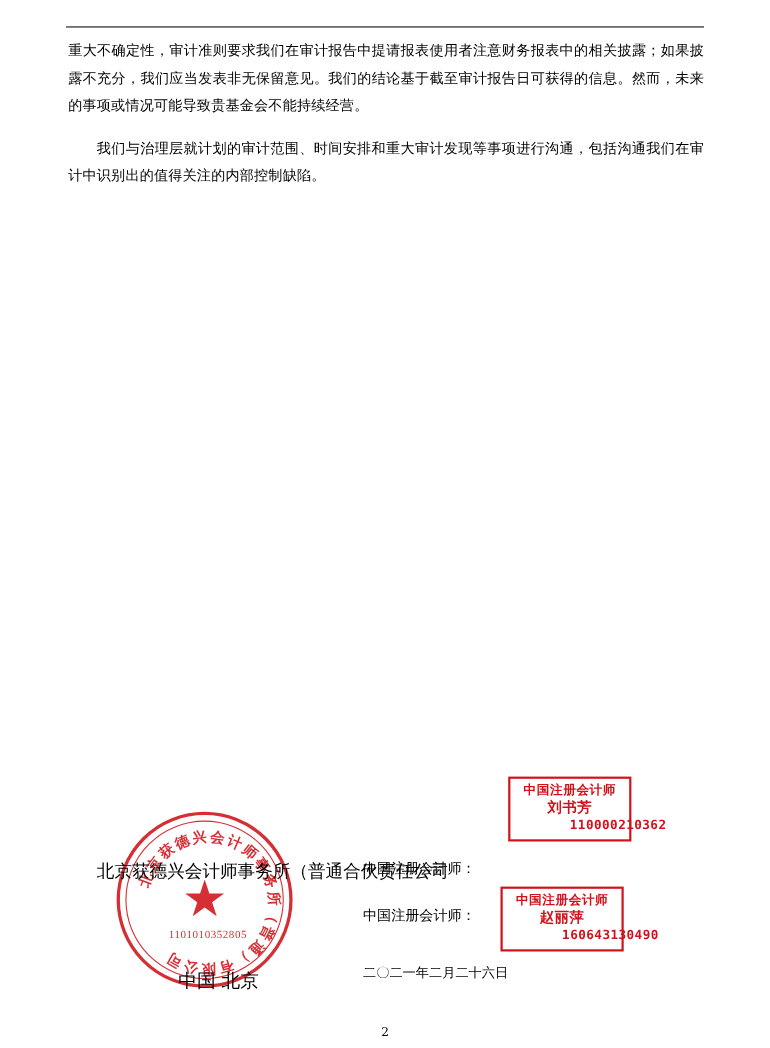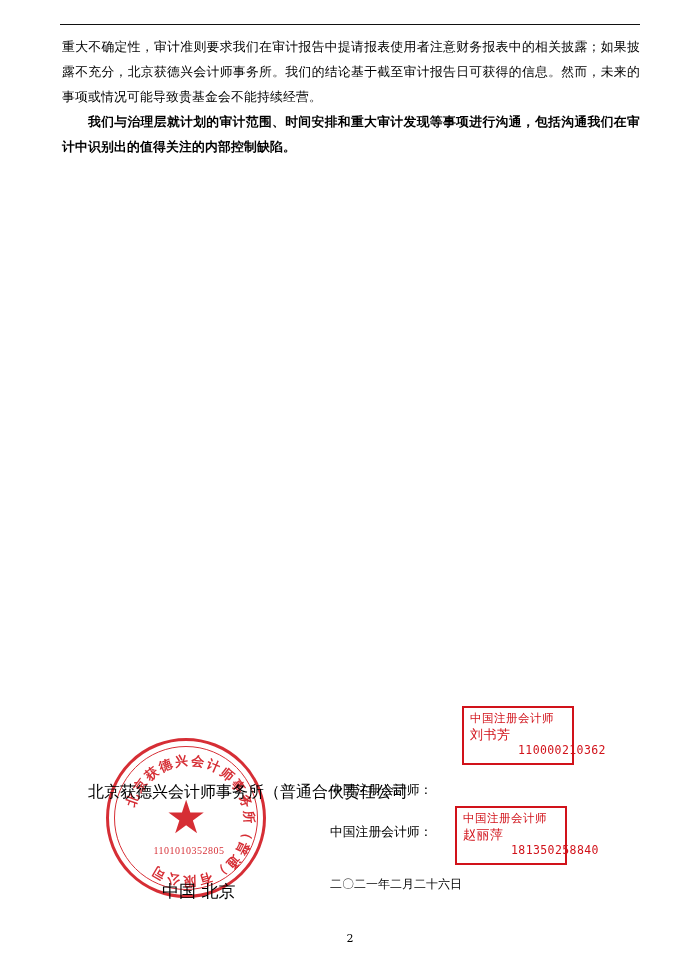--- a/index.html
+++ b/index.html
@@ -95,22 +95,23 @@
     top: 186px;
     font-size: 12px;
     white-space: nowrap;
   }
 
   
   .stamp-box {
     position: absolute;
     border: 2px solid #d1121a;
     color: #d1121a;
+    text-align: center;
     font-family: "DejaVu Sans", "Liberation Sans", sans-serif;
-    font-weight: normal;
+    font-weight: bold;
     line-height: 1.32;
     padding: 3px 6px 4px 6px;
     background: rgba(255,255,255,0.0);
     letter-spacing: 0.5px;
   }
   .stamp-box .l1 { font-size: 11.5px; display: block; }
   .stamp-box .l2 { font-size: 13px; display: block; }
   .stamp-box .l3 { font-size: 11.5px; display: block; font-family: "DejaVu Sans Mono","Liberation Mono",monospace; letter-spacing: 0.4px; margin-left: 48px;}
   #stamp-liu {
     left: 462px;
@@ -194,22 +195,22 @@
   }
 </style>
 </head>
 <body>
 
 <div class="page">
 
   <div class="top-rule"></div>
 
   <div class="body-text">
-    <p class="para">重大不确定性，审计准则要求我们在审计报告中提请报表使用者注意财务报表中的相关披露；如果披露不充分，北京获德兴会计师事务所。我们的结论基于截至审计报告日可获得的信息。然而，未来的事项或情况可能导致贵基金会不能持续经营。</p>
-    <p class="para indent" style="font-weight:bold;">我们与治理层就计划的审计范围、时间安排和重大审计发现等事项进行沟通，包括沟通我们在审计中识别出的值得关注的内部控制缺陷。</p>
+    <p class="para">重大不确定性，审计准则要求我们在审计报告中提请报表使用者注意财务报表中的相关披露；如果披露不充分，我们应当发表非无保留意见。我们的结论基于截至审计报告日可获得的信息。然而，未来的事项或情况可能导致贵基金会不能持续经营。</p>
+    <p class="para indent" style="margin-top:14px;">我们与治理层就计划的审计范围、时间安排和重大审计发现等事项进行沟通，包括沟通我们在审计中识别出的值得关注的内部控制缺陷。</p>
   </div>
 
   <div class="sig-area">
 
     <div class="seal">
       <div class="inner-ring"></div>
       <div class="seal-ring-text" id="seal-ring">
           <span style="transform: rotate(200deg) translate(62px, 0px) rotate(90deg) translate(-6px, -7px);">北</span>
           <span style="transform: rotate(215.556deg) translate(62px, 0px) rotate(90deg) translate(-6px, -7px);">京</span>
           <span style="transform: rotate(231.111deg) translate(62px, 0px) rotate(90deg) translate(-6px, -7px);">获</span>
@@ -242,20 +243,20 @@
 
     <div class="stamp-box" id="stamp-liu">
       <span class="l1">中国注册会计师</span>
       <span class="l2">刘书芳</span>
       <span class="l3">110000210362</span>
     </div>
 
     <div class="stamp-box" id="stamp-zhao">
       <span class="l1">中国注册会计师</span>
       <span class="l2">赵丽萍</span>
-      <span class="l3">181350258840</span>
+      <span class="l3">160643130490</span>
     </div>
 
   </div>
 
   <div class="page-number">2</div>
 
 </div>
 
 </body></html>

